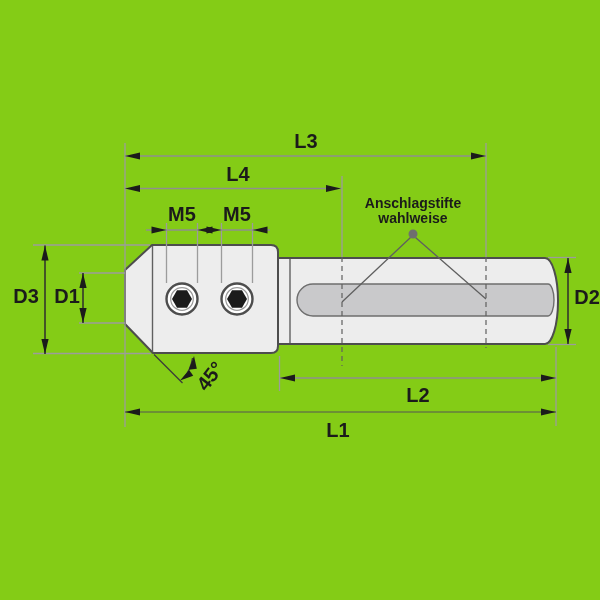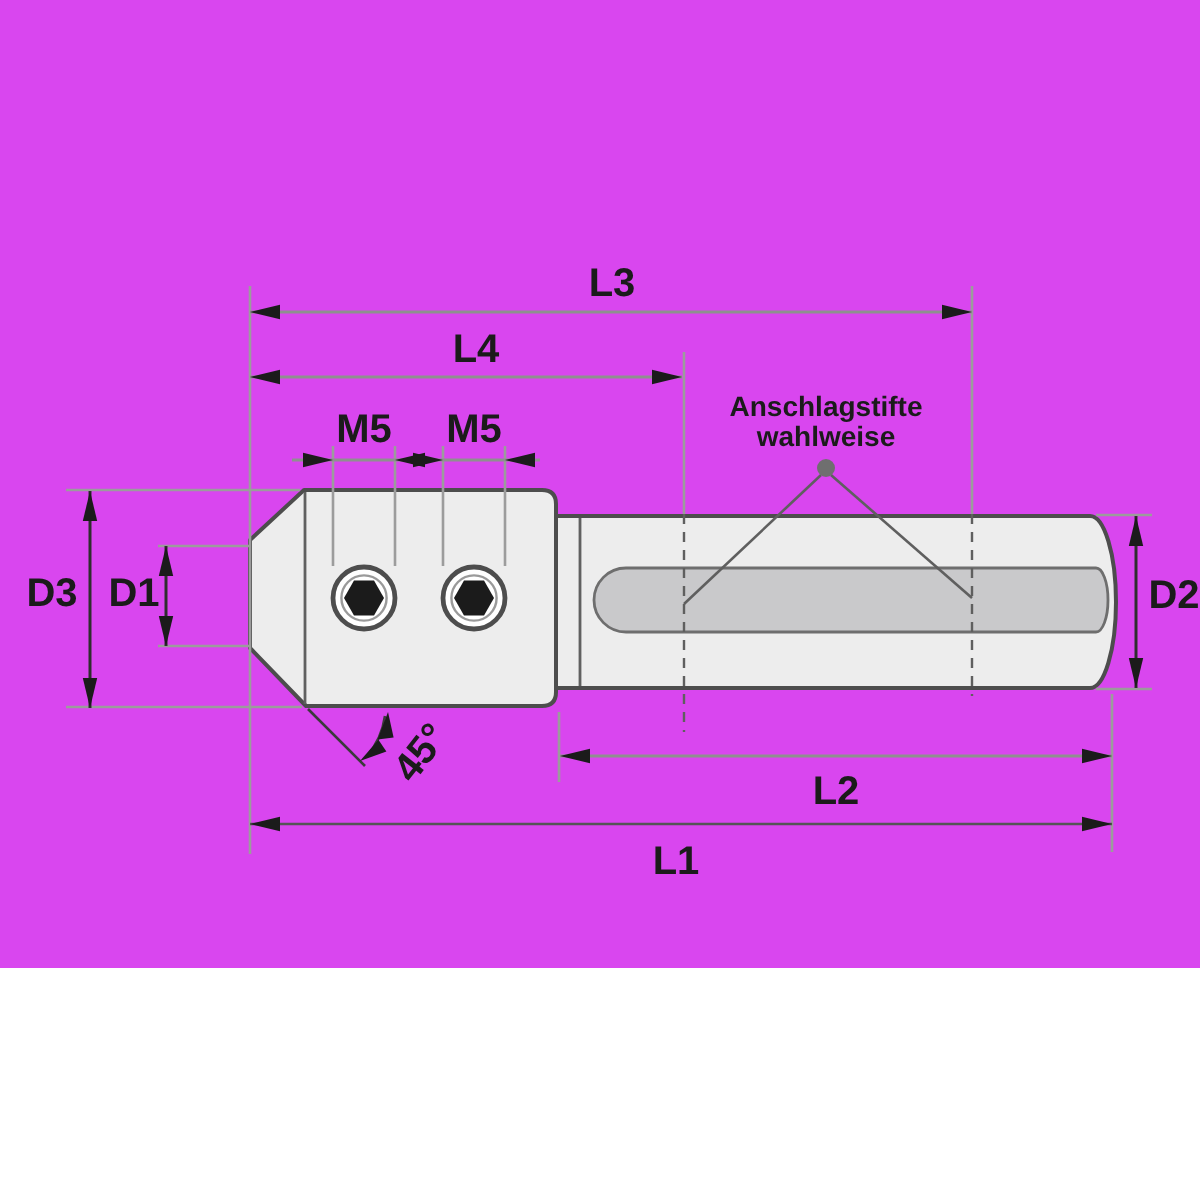--- a/index.html
+++ b/index.html
@@ -1,16 +1,16 @@
 <!DOCTYPE html>
 <html><head>
 <meta charset="utf-8">
 <style>
   html,body{margin:0;padding:0;background:#ffffff;}
-  .stage{width:600px;height:484px;position:relative;background:#d946ef;overflow:hidden;}
+  .stage{width:600px;height:600px;position:relative;background:#84cc16;overflow:hidden;}
   svg{display:block;}
   .outline{fill:#ededed;stroke:#4d4d4d;stroke-width:2;stroke-linejoin:round;}
   .slot{fill:#c9c9cb;stroke:#6e6e6e;stroke-width:1.4;}
   .edge{stroke:#606060;stroke-width:1.4;fill:none;}
   .ext{stroke:#9c9c9c;stroke-width:1.3;fill:none;}
   .dim{stroke:#8f8f8f;stroke-width:1.6;fill:none;}
   .dimthin{stroke:#555555;stroke-width:1.2;fill:none;}
   .dimdark{stroke:#2e2e2e;stroke-width:1.5;fill:none;}
   .dash{stroke:#5f5f5f;stroke-width:1.2;stroke-dasharray:5 4;fill:none;}
   .arrow{fill:#1b1b1b;stroke:none;}

